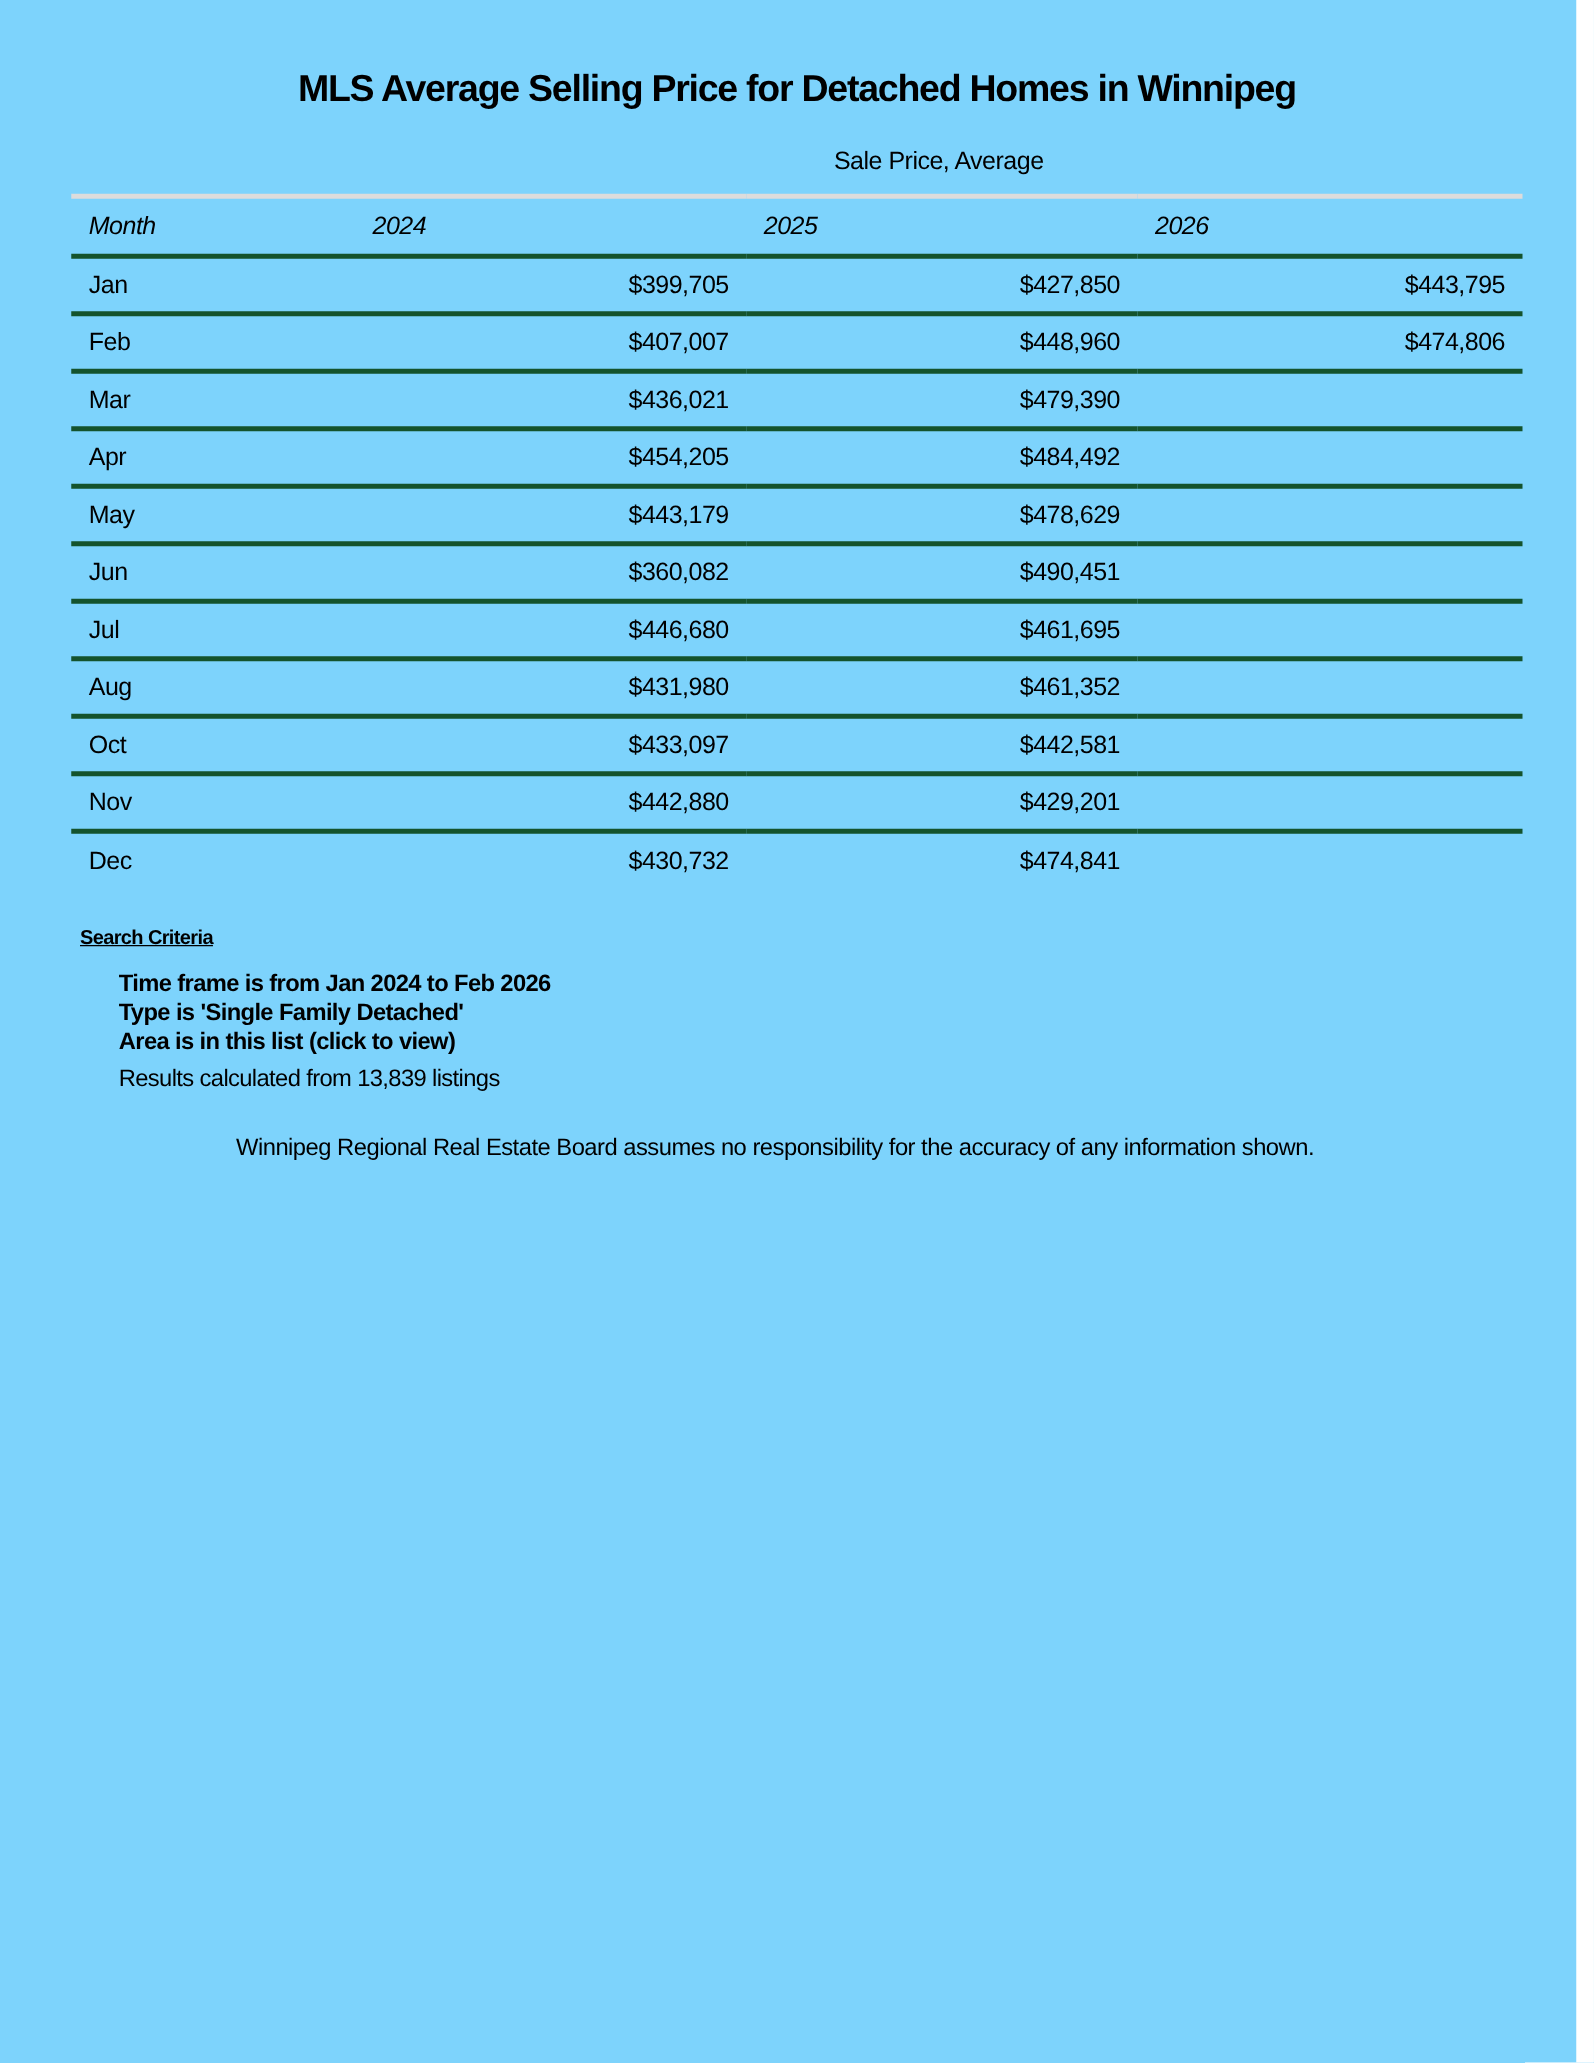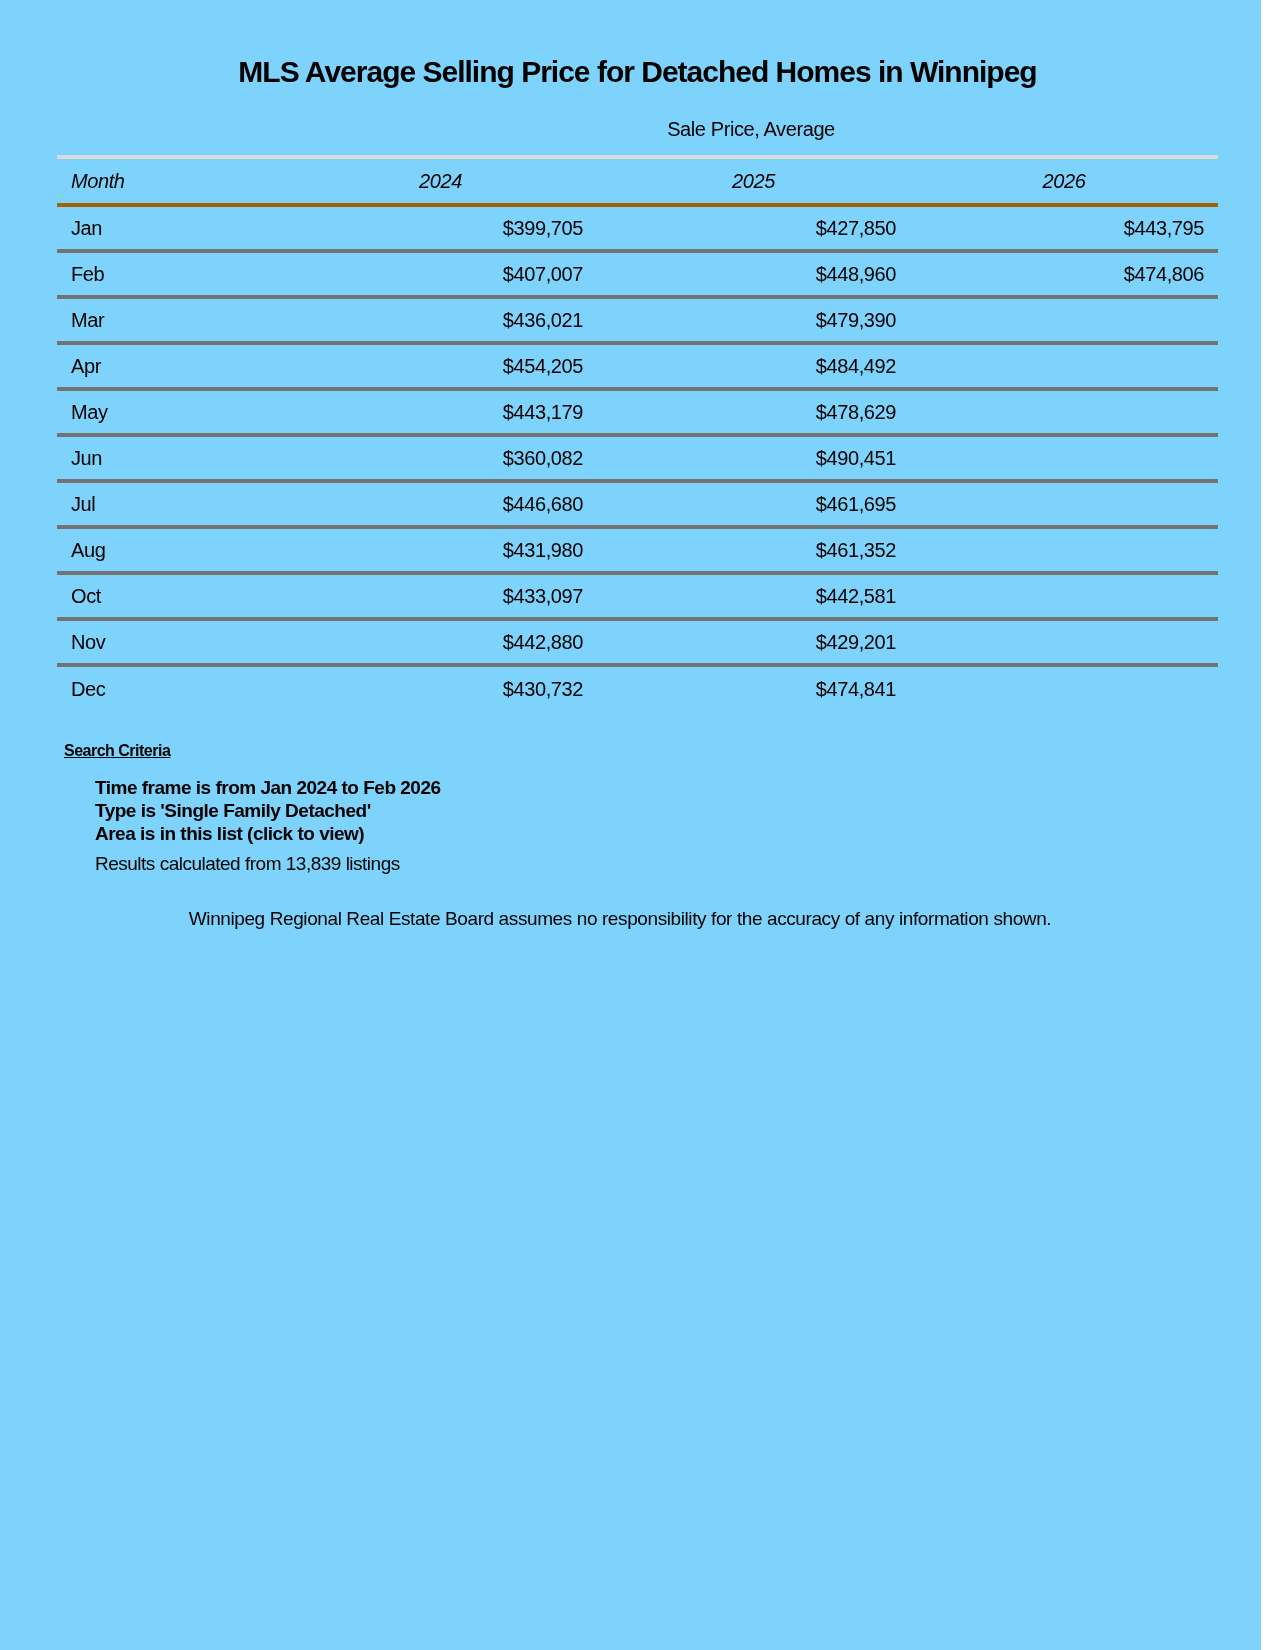--- a/index.html
+++ b/index.html
@@ -37,33 +37,33 @@
     margin: 14px 0 0 57px;
     font-size: 20px;
     letter-spacing: -0.4px;
   }
   col.c-month { width: 227px; }
   col.c-2024  { width: 313px; }
   col.c-2025  { width: 313px; }
   col.c-2026  { width: 308px; }
   thead tr {
     border-top: 4px solid #dcdcdc;
-    border-bottom: 4px solid #a16207;
+    border-bottom: 4px solid #14532d;
     height: 48px;
   }
   thead th {
     font-weight: normal;
     font-style: italic;
-    text-align: center;
+    text-align: left;
     vertical-align: middle;
     padding: 0 14px;
   }
   thead th.month-col { text-align: left; }
   tbody tr {
-    border-top: 4px solid #737373;
+    border-top: 4px solid #14532d;
     height: 46px;
   }
   tbody td {
     text-align: right;
     vertical-align: middle;
     padding: 0 14px;
   }
   tbody td.month-cell { text-align: left; }
   .criteria-heading {
     margin: 26px 0 0 64px;

